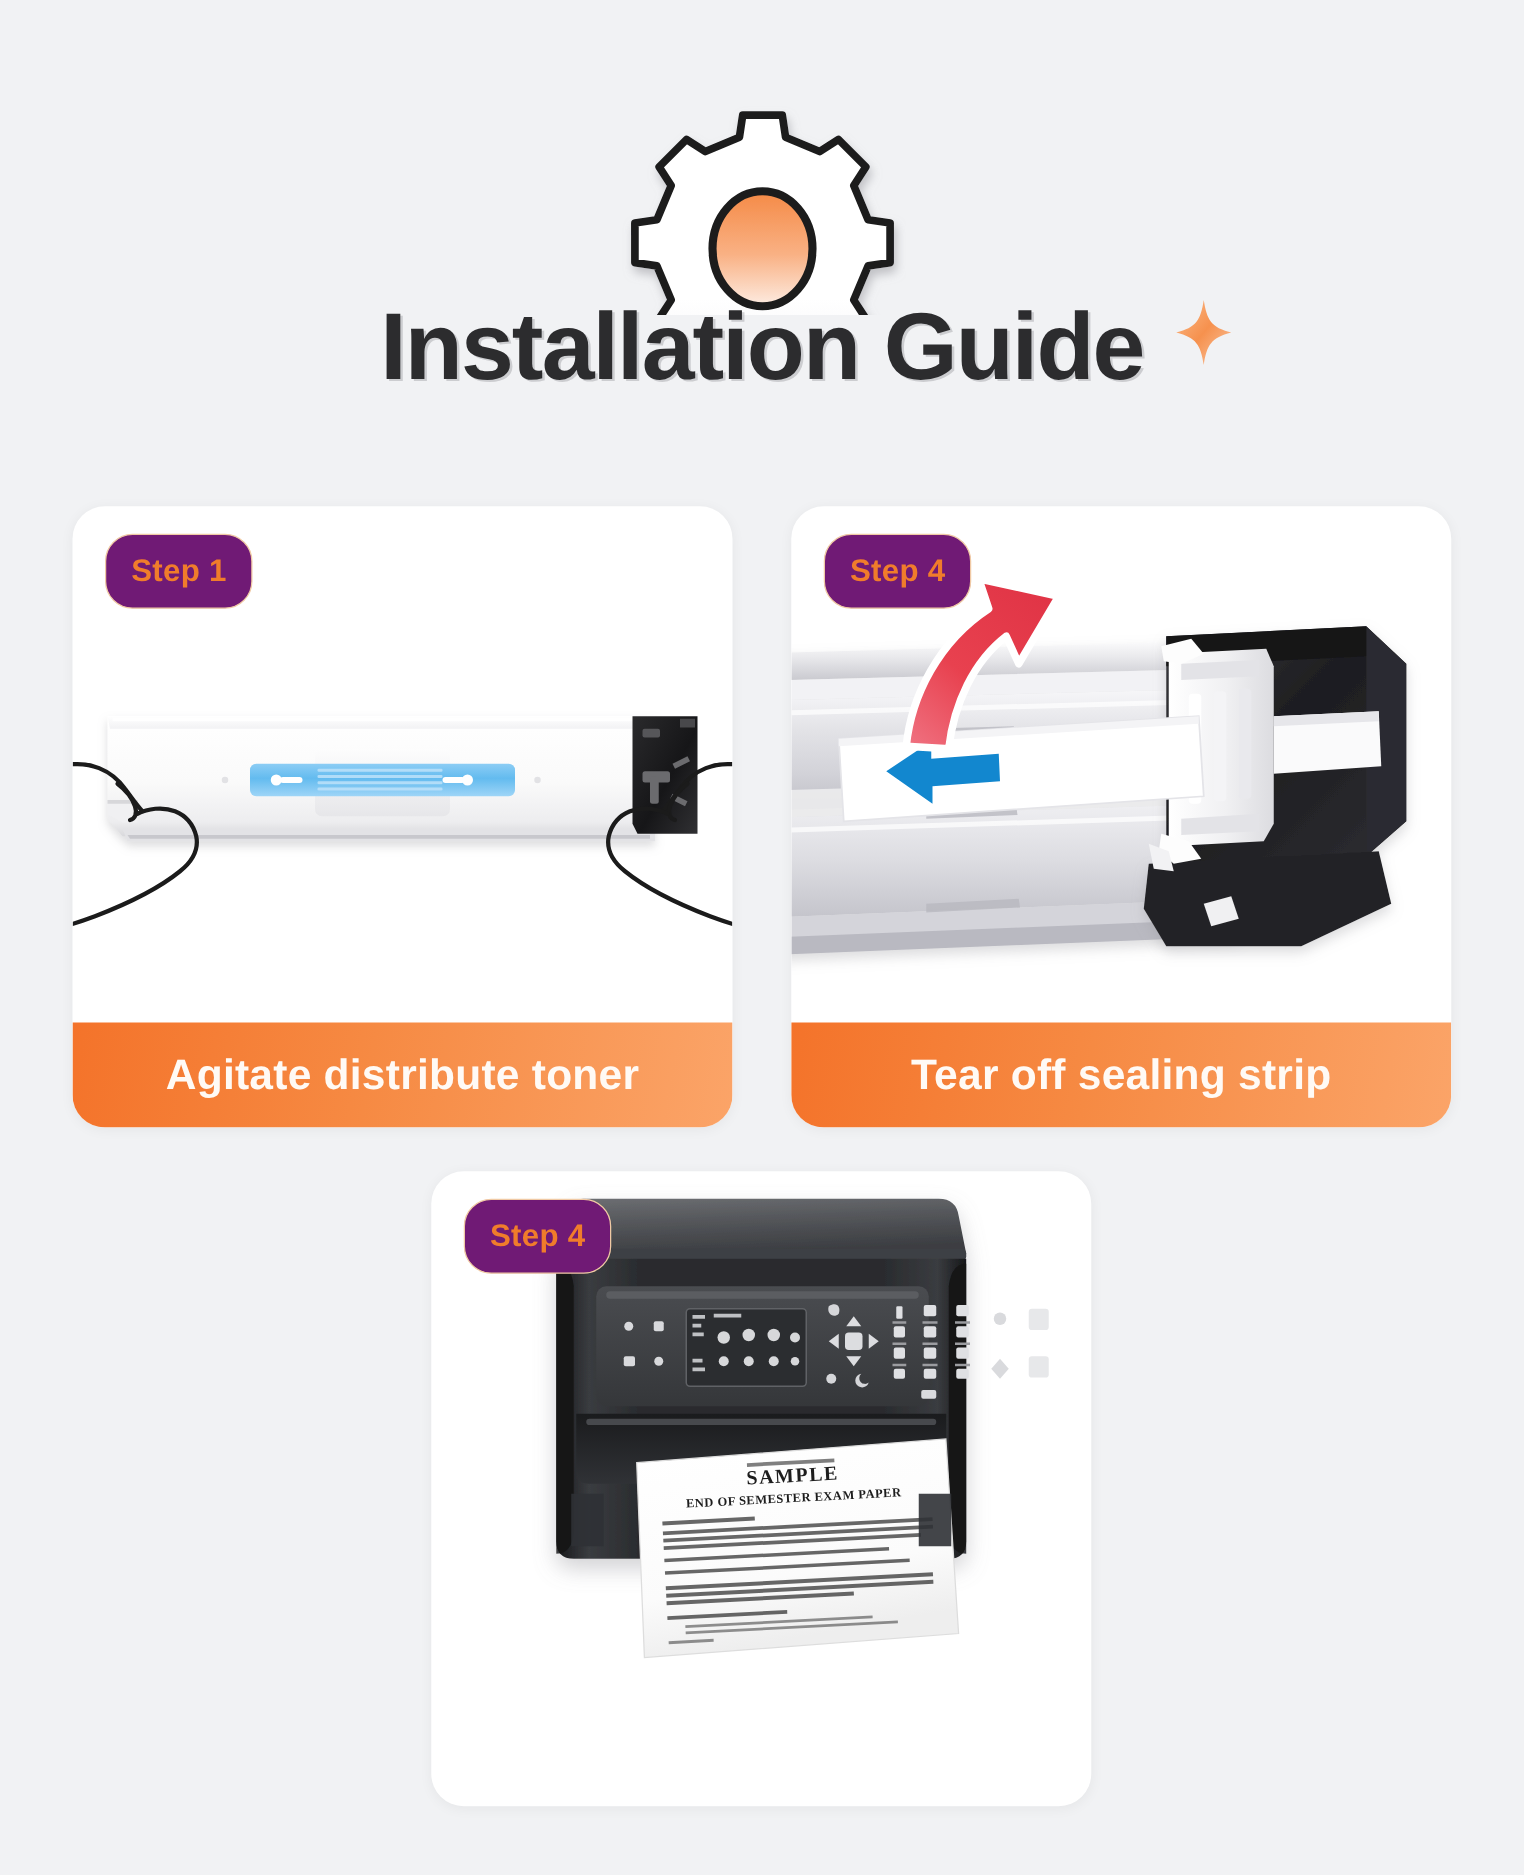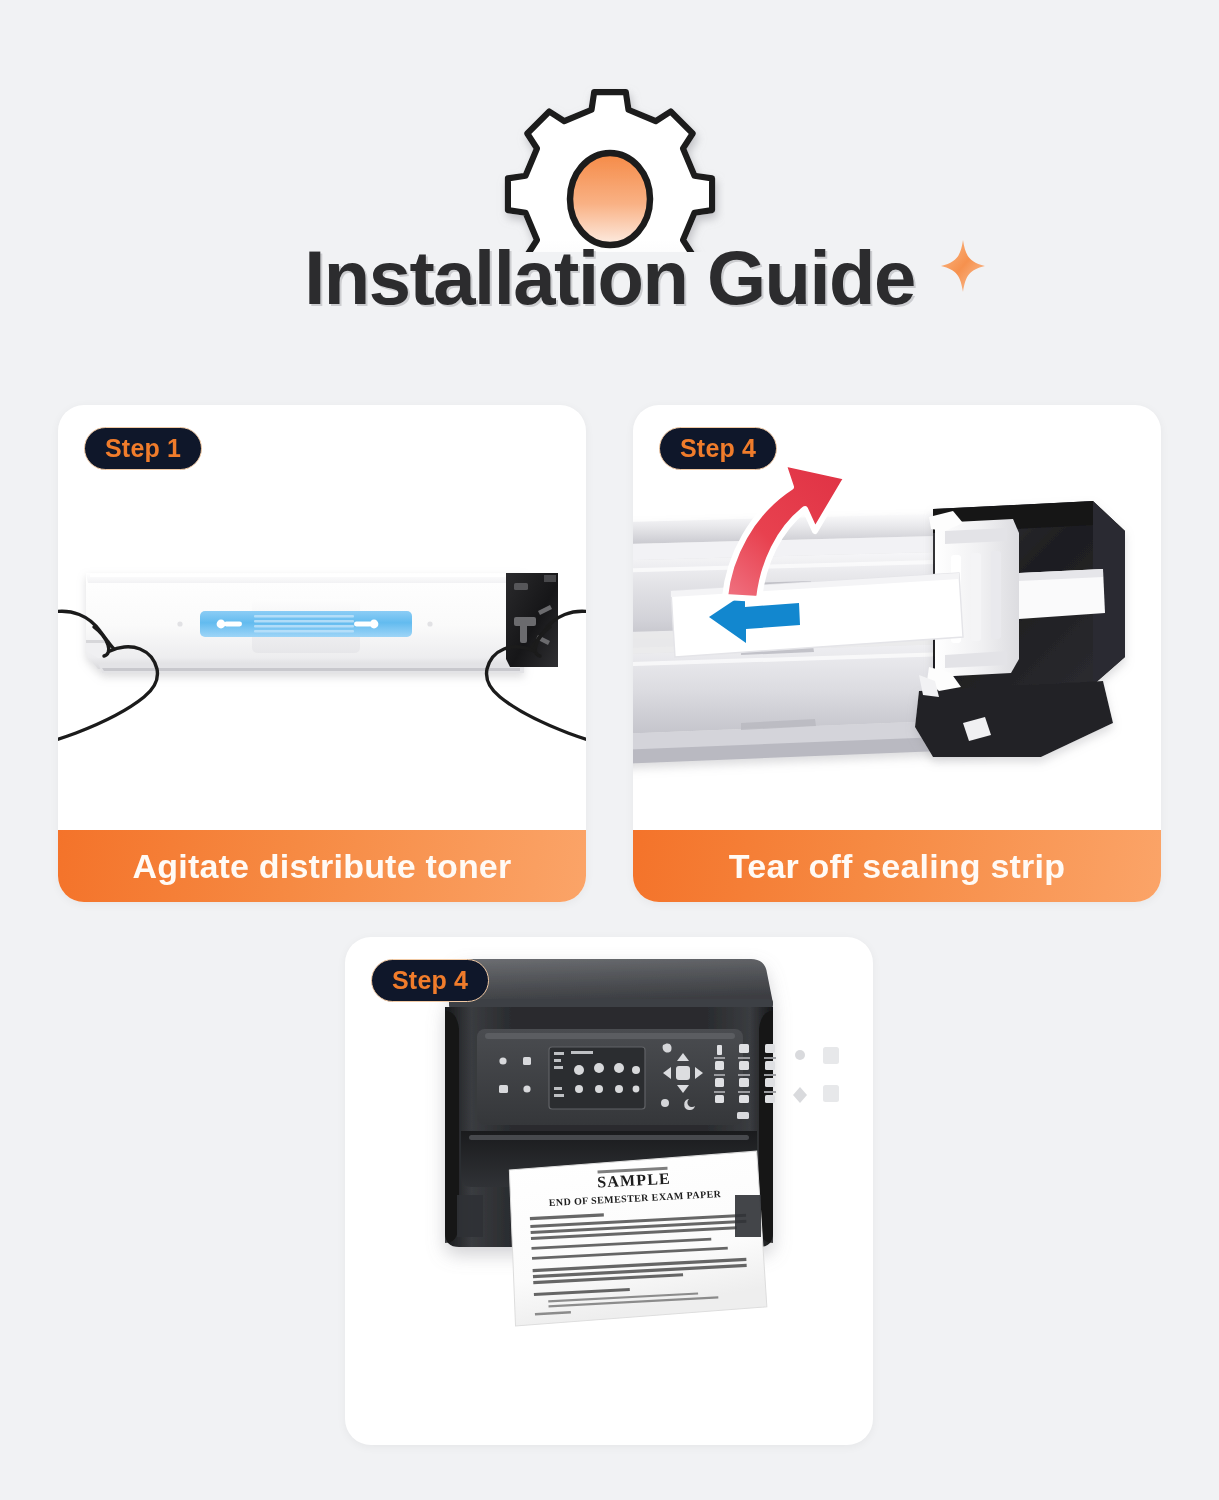--- a/index.html
+++ b/index.html
@@ -83,41 +83,41 @@
     height: calc(100% - 84px);
     overflow: hidden;
   }
   #card3 .card-stage { height: calc(100% - 110px); }
 
   .step-badge {
     position: absolute;
     left: 26px;
     top: 22px;
     min-width: 118px;
-    height: 43px;
+    height: 60px;
     padding: 0 20px;
     border: 1.6px solid #f0c9a4;
     border-radius: 22px;
-    background: #0f172a;
+    background: #701a75;
     display: flex;
     align-items: center;
     justify-content: center;
     font-size: 25px;
     font-weight: 700;
     color: #f07c2b;
     letter-spacing: 0.2px;
     z-index: 6;
   }
 
   .banner {
     position: absolute;
     left: 0;
     bottom: 0;
     width: 100%;
-    height: 72px;
+    height: 84px;
     background: linear-gradient(100deg, #f4732a 0%, #f68a43 45%, #fba468 100%);
     display: flex;
     align-items: center;
     justify-content: center;
     color: #fffaf5;
     font-size: 34px;
     font-weight: 700;
     letter-spacing: 0.2px;
   }
   #card3 .banner { height: 110px; font-size: 36px; }

